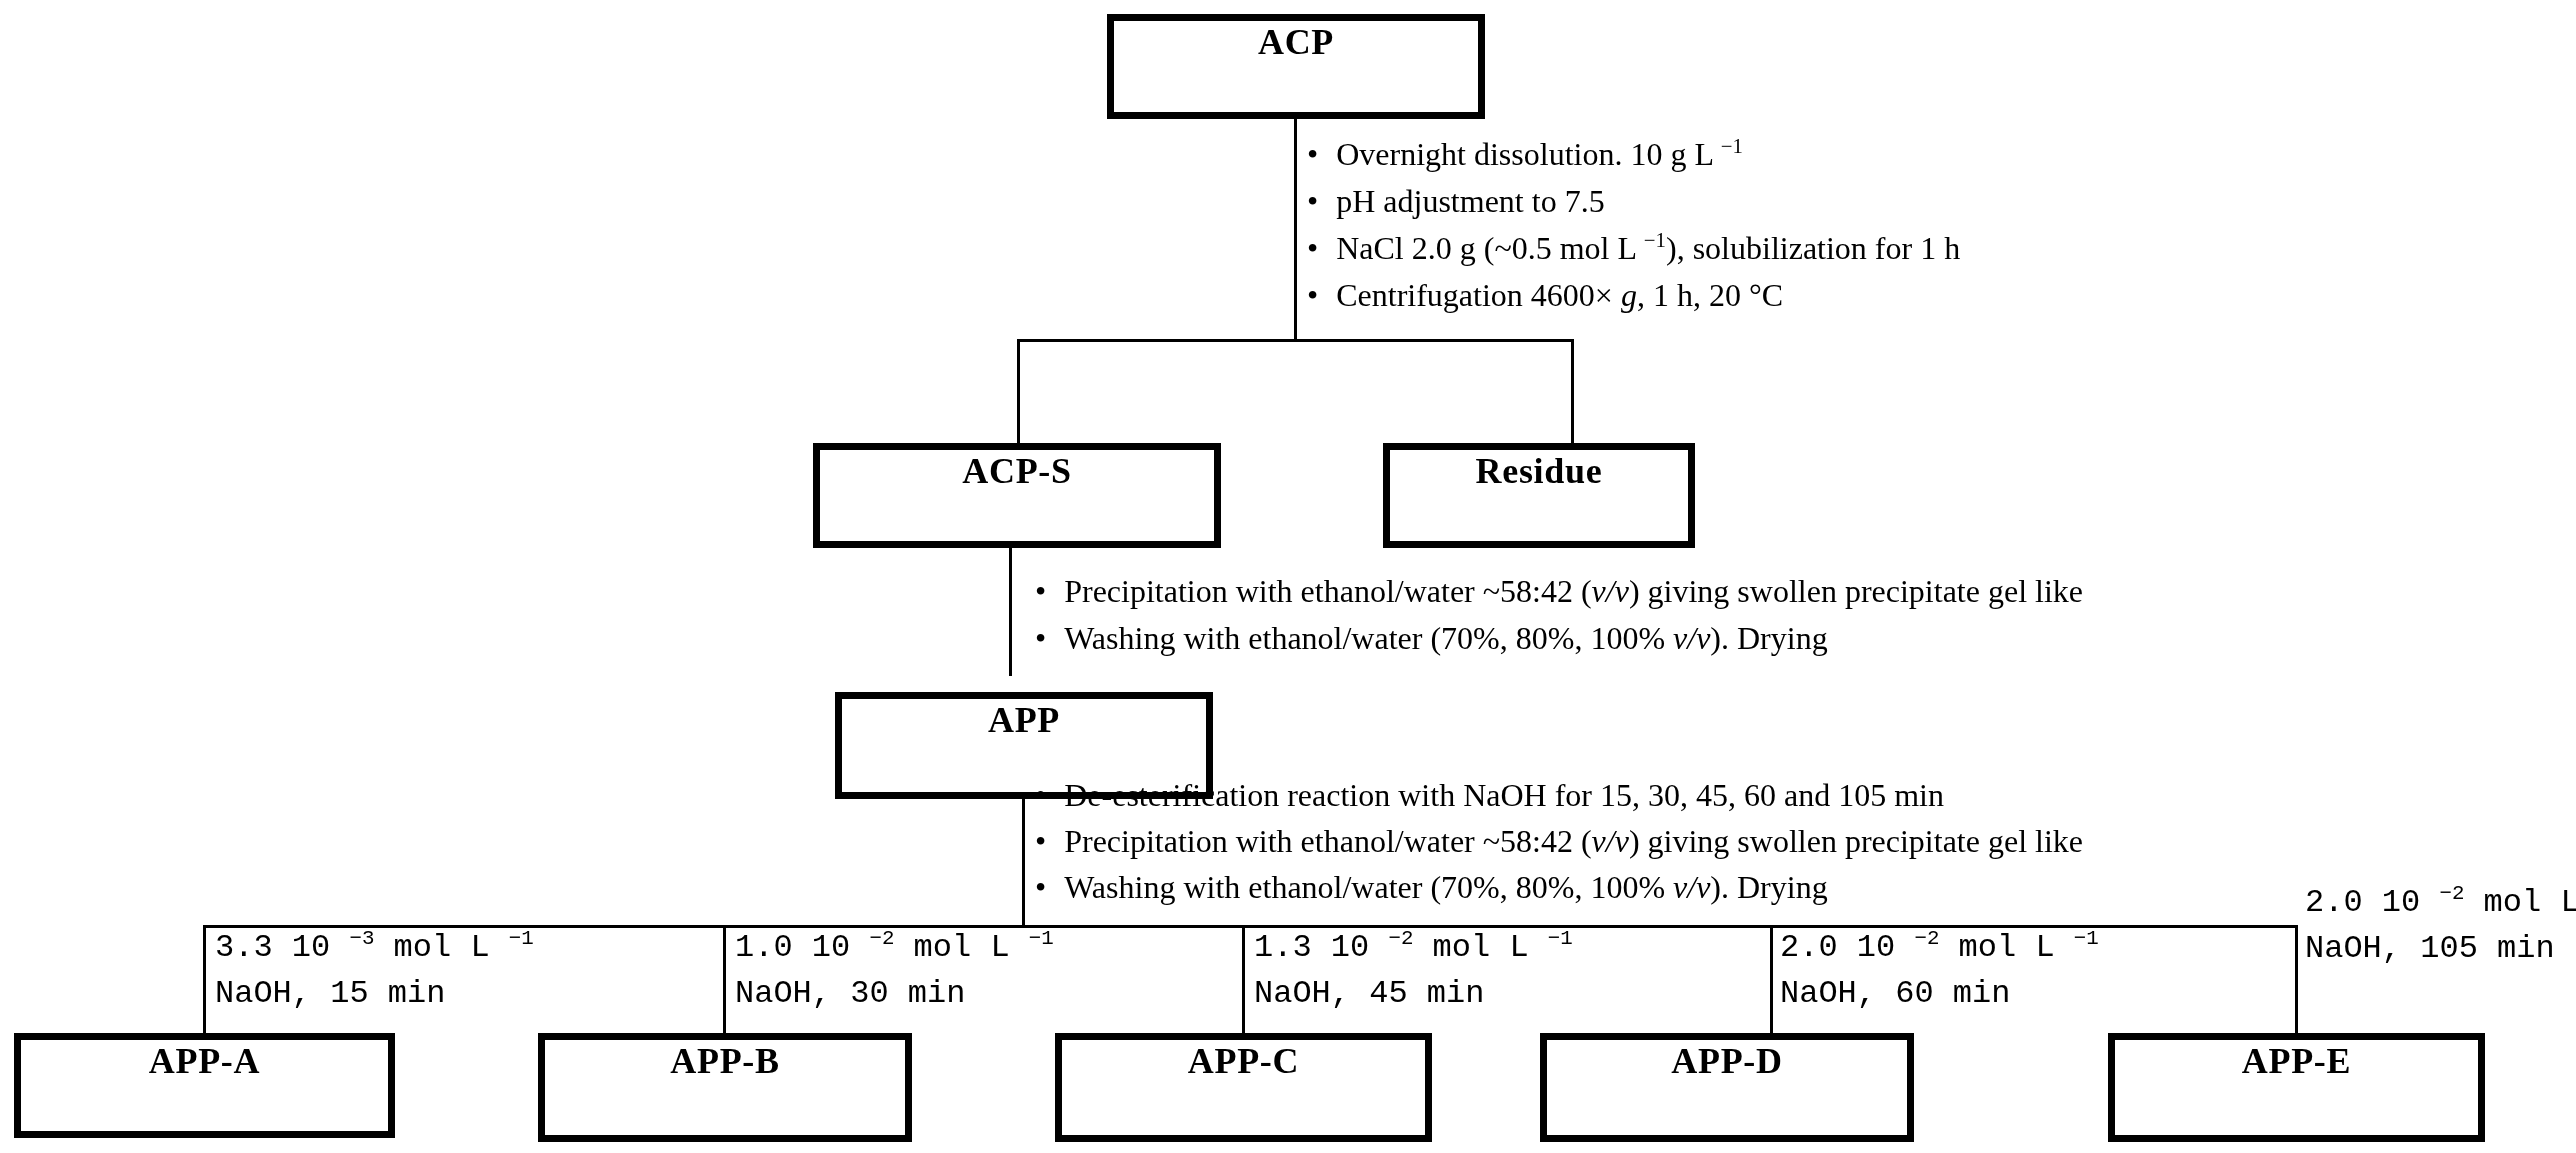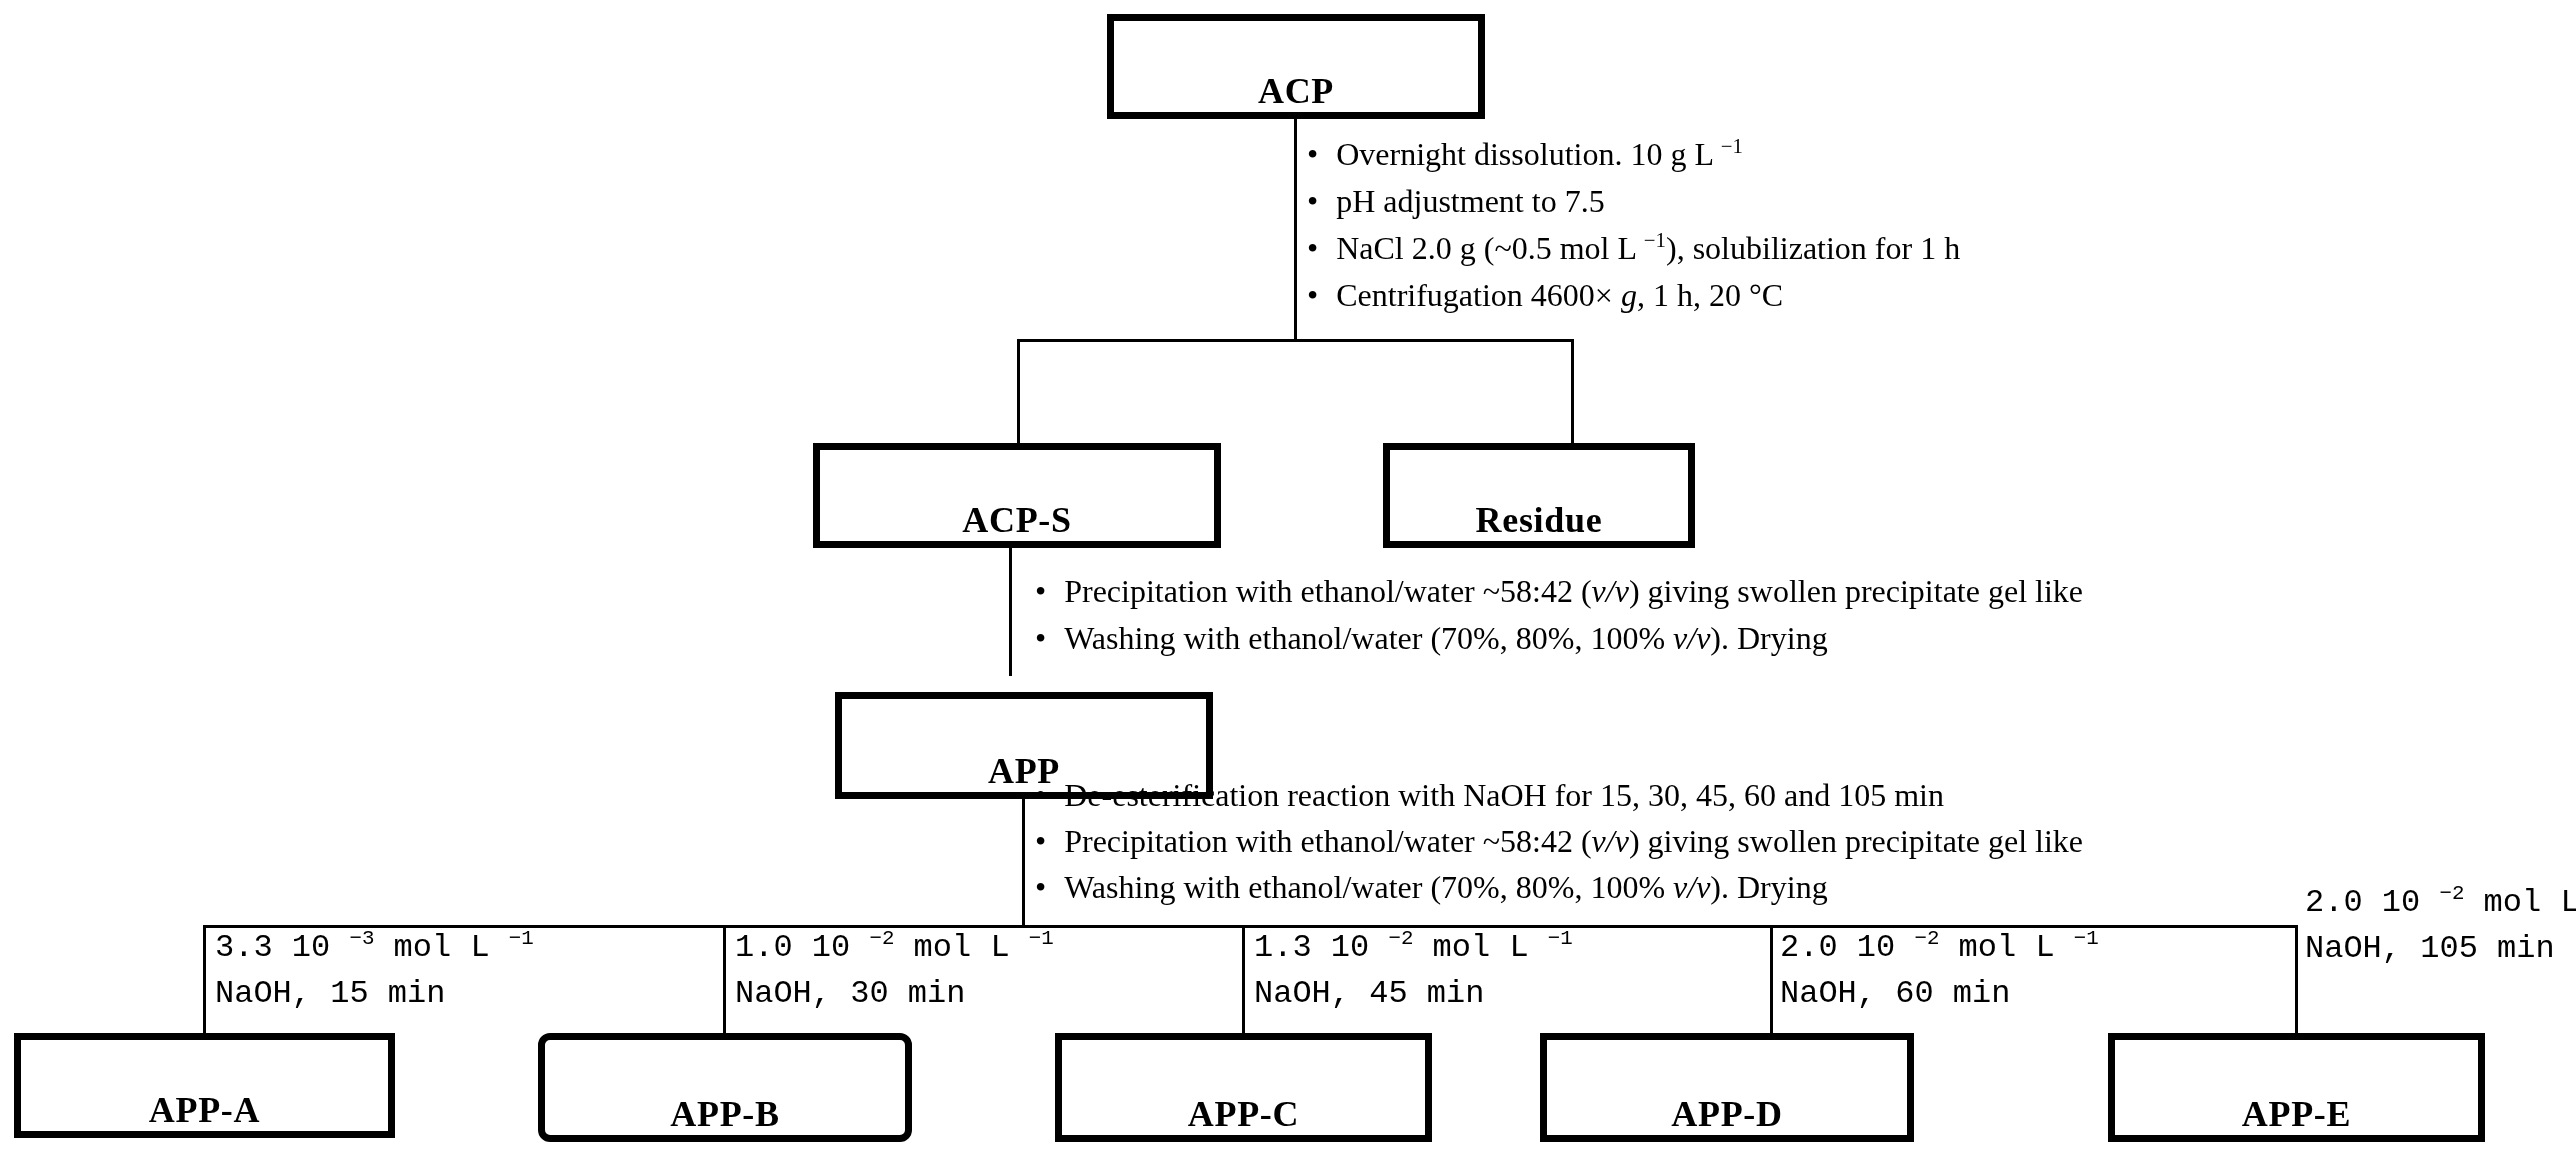--- a/index.html
+++ b/index.html
@@ -8,21 +8,21 @@
     width:2576px; height:1153px;
     font-family:"Liberation Serif","DejaVu Serif",serif;
     color:#000;
   }
   .canvas { position:relative; width:2576px; height:1153px; background:#fff; overflow:hidden; }
 
   .node {
     position:absolute;
     border:7px solid #000;
     background:#fff;
-    display:flex; align-items:flex-end; justify-content:center;
+    display:flex; align-items:flex-start; justify-content:center;
     font-weight:bold; font-size:36px;
     letter-spacing:0.7px;
   }
 
   .line { position:absolute; background:#000; }
 
   .steps { position:absolute; font-size:32px; line-height:47px; white-space:nowrap; }
   .steps.tight { line-height:46px; }
   .step { display:flex; align-items:baseline; }
   .bullet { margin-right:18px; }
@@ -58,21 +58,21 @@
   </div>
   <div class="node" style="left:1383px; top:443px; width:312px; height:105px;">
     <span>Residue</span>
   </div>
   <div class="node" style="left:835px; top:675px; width:378px; height:107px;margin-top:17px;">
     <span>APP</span>
   </div>
   <div class="node" style="left:14px; top:1033px; width:381px; height:105px;">
     <span>APP-A</span>
   </div>
-  <div class="node" style="left:538px; top:1033px; width:374px; height:109px;border-radius:12px;">
+  <div class="node" style="left:538px; top:1033px; width:374px; height:109px;">
     <span>APP-B</span>
   </div>
   <div class="node" style="left:1055px; top:1033px; width:377px; height:109px;">
     <span>APP-C</span>
   </div>
   <div class="node" style="left:1540px; top:1033px; width:374px; height:109px;">
     <span>APP-D</span>
   </div>
   <div class="node" style="left:2108px; top:1033px; width:377px; height:109px;">
     <span>APP-E</span>

